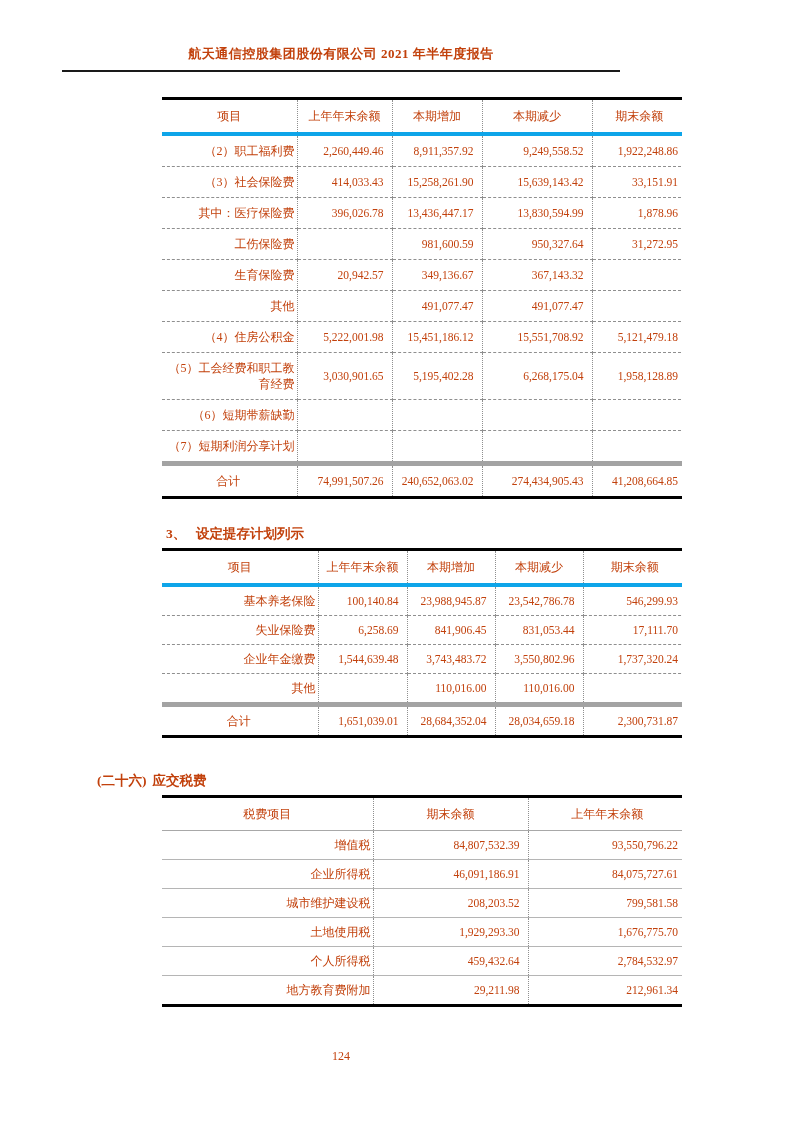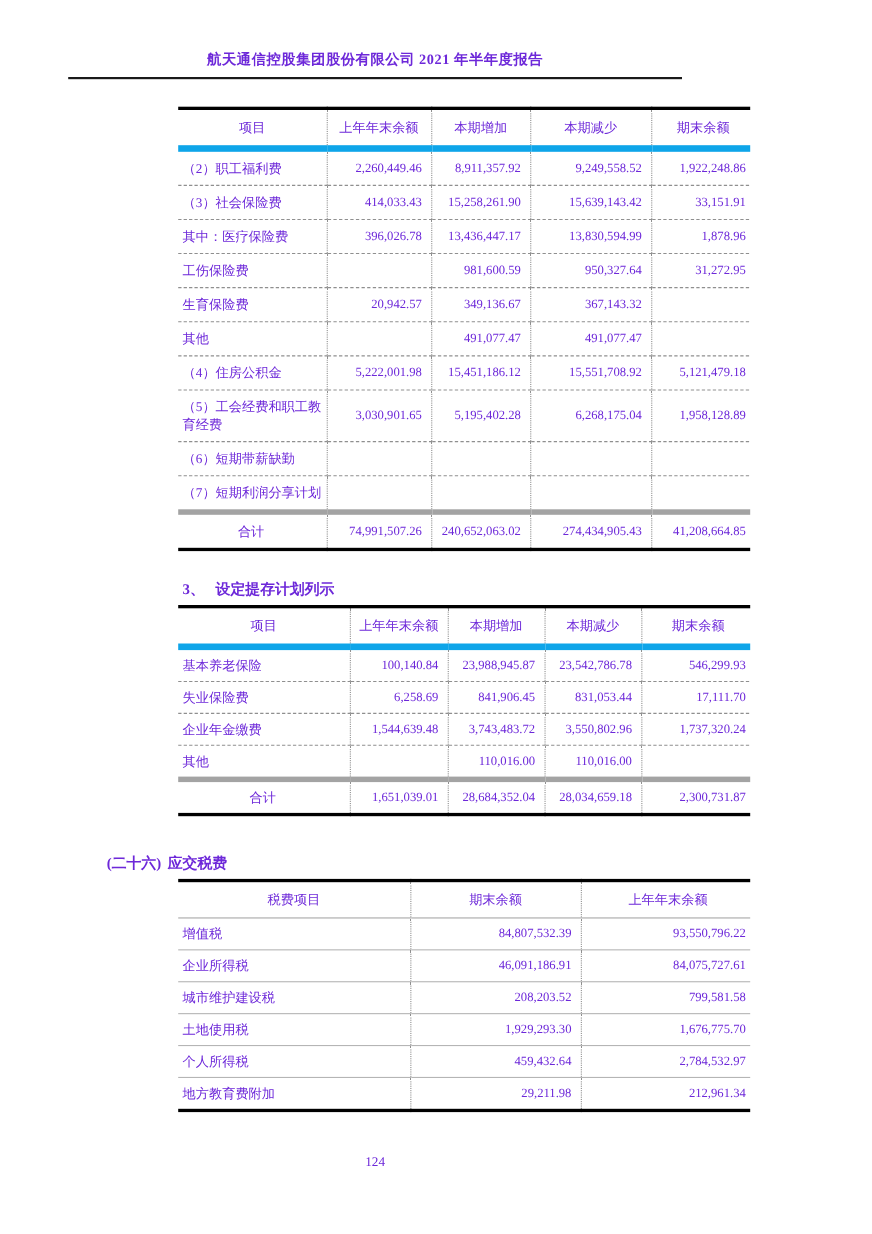--- a/index.html
+++ b/index.html
@@ -1,21 +1,21 @@
 <!DOCTYPE html>
 <html><head>
 <meta charset="utf-8">
 <style>
   html, body { margin:0; padding:0; background:#ffffff; }
   .page {
     position:relative;
     width:682px; height:1122px;
     background:#ffffff;
     font-family:"Liberation Serif","DejaVu Serif",serif;
-    color:#6d28d9;
+    color:#c2410c;
     overflow:hidden;
   }
   
   .doc-header { width:558px; margin:0 auto; padding-top:44px; }
   .doc-header .title {
     text-align:center;
     font-size:13px; font-weight:bold; letter-spacing:0.5px;
     line-height:20px;
     padding-bottom:6px;
     border-bottom:2px solid #1a1a1a;
@@ -28,26 +28,26 @@
     border-collapse:collapse;
     table-layout:fixed;
     border-top:3px solid #000;
     border-bottom:3px solid #000;
     line-height:16px;
   }
   thead td {
     text-align:center;
     font-size:12px;
     padding:8px 2px;
-    border-bottom:6px solid #0ea5e9;
+    border-bottom:4px solid #0ea5e9;
   }
   tbody td { font-size:12px; padding:6px 2px; border-bottom:1px dashed #8f8f8f; }
   .t1 tbody td { padding:7px 2px; }
   td + td { border-left:1px dotted #8f8f8f; }
-  tbody td.label { text-align:left; padding-left:4px; }
+  tbody td.label { text-align:right; padding-left:4px; }
   tbody td.num   { text-align:right; padding-right:8px; font-size:11.5px; }
   tr.total-row td { border-top:5px solid #a3a3a3; }
   tr.total-row td.label { text-align:center; padding-left:0; }
   
   .t3 thead td { border-bottom:1px solid #a8a8a8; }
   .t3 tbody td { border-bottom:1px solid #b5b5b5; }
 
   
   .t1 col.c1{width:135px}.t1 col.c2{width:95px}.t1 col.c3{width:90px}.t1 col.c4{width:110px}.t1 col.c5{width:94px}
   .t2 col.c1{width:156px}.t2 col.c2{width:89px}.t2 col.c3{width:88px}.t2 col.c4{width:88px}.t2 col.c5{width:103px}

